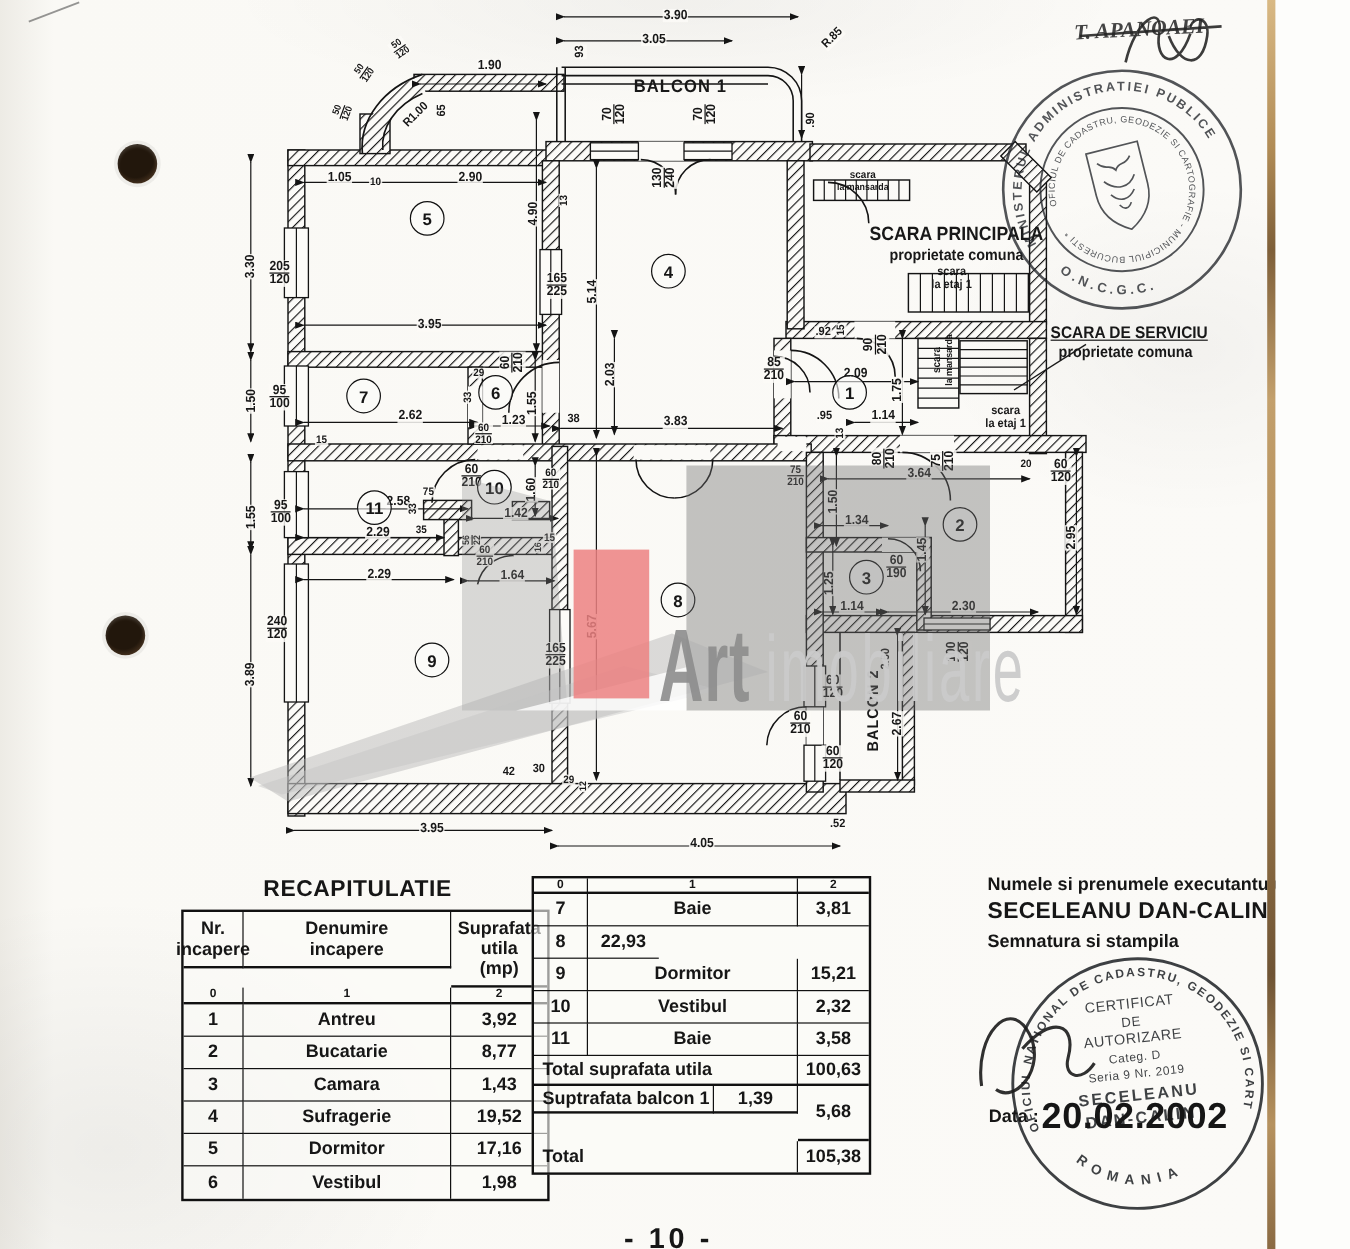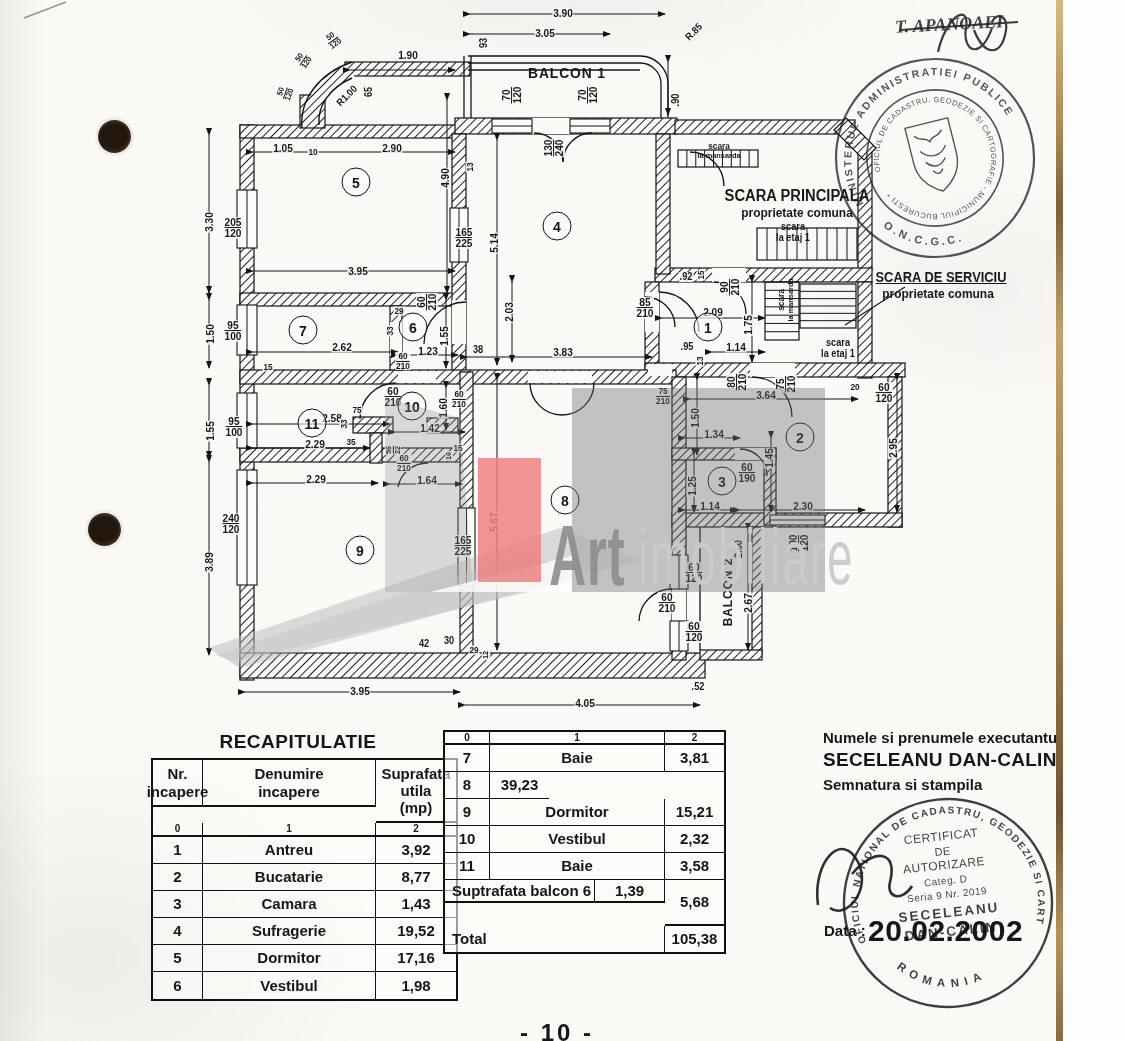--- a/index.html
+++ b/index.html
@@ -467,41 +467,45 @@
         <div class="cell idx thick" style="width: 175px; height: 13px; flex: 0 0 auto;">1</div>
         <div class="cell idx thick last" style="width: 59px; height: 13px; flex: 0 0 auto;">2</div>
       </div>
       <div style="display: flex;">
         <div class="cell" style="width: 45px; height: 27px; flex: 0 0 auto;">7</div>
         <div class="cell" style="width: 175px; height: 27px; flex: 0 0 auto;">Baie</div>
         <div class="cell last" style="width: 59px; height: 27px; flex: 0 0 auto;">3,81</div>
       </div>
       <div style="display: flex;">
         <div class="cell" style="width: 45px; height: 27px; flex: 0 0 auto;">8</div>
-        <div class="cell last" style="width: 59px; height: 27px; flex: 0 0 auto;">39,23</div>
+        <div class="cell last" style="width: 59px; height: 27px; flex: 0 0 auto;">22,93</div>
       </div>
       <div style="display: flex;">
         <div class="cell" style="width: 45px; height: 27px; flex: 0 0 auto;">9</div>
         <div class="cell" style="width: 175px; height: 27px; flex: 0 0 auto;">Dormitor</div>
         <div class="cell last" style="width: 59px; height: 27px; flex: 0 0 auto;">15,21</div>
       </div>
       <div style="display: flex;">
         <div class="cell" style="width: 45px; height: 27px; flex: 0 0 auto;">10</div>
         <div class="cell" style="width: 175px; height: 27px; flex: 0 0 auto;">Vestibul</div>
         <div class="cell last" style="width: 59px; height: 27px; flex: 0 0 auto;">2,32</div>
       </div>
       <div style="display: flex;">
         <div class="cell" style="width: 45px; height: 27px; flex: 0 0 auto;">11</div>
         <div class="cell" style="width: 175px; height: 27px; flex: 0 0 auto;">Baie</div>
         <div class="cell last" style="width: 59px; height: 27px; flex: 0 0 auto;">3,58</div>
       </div>
       <div style="display: flex;">
+        <div class="cell left thick" style="width: 220px; height: 25px; flex: 0 0 auto;">Total suprafata utila</div>
+        <div class="cell last thick" style="width: 59px; height: 25px; flex: 0 0 auto;">100,63</div>
+      </div>
+      <div style="display: flex;">
         <div>
           <div style="display: flex;">
-            <div class="cell left thick" style="width: 150px; height: 23px; flex: 0 0 auto;">Suptrafata balcon 6</div>
+            <div class="cell left thick" style="width: 150px; height: 23px; flex: 0 0 auto;">Suptrafata balcon 1</div>
             <div class="cell thick" style="width: 70px; height: 23px; flex: 0 0 auto;">1,39</div>
           </div>
         </div>
         <div class="cell last thick" style="width: 59px; height: 46px; flex: 0 0 auto;">5,68</div>
       </div>
       <div style="display: flex;">
         <div class="cell left nobot" style="width: 220px; height: 26px; flex: 0 0 auto;">Total</div>
         <div class="cell last nobot" style="width: 59px; height: 26px; flex: 0 0 auto;">105,38</div>
       </div>
     </div>

